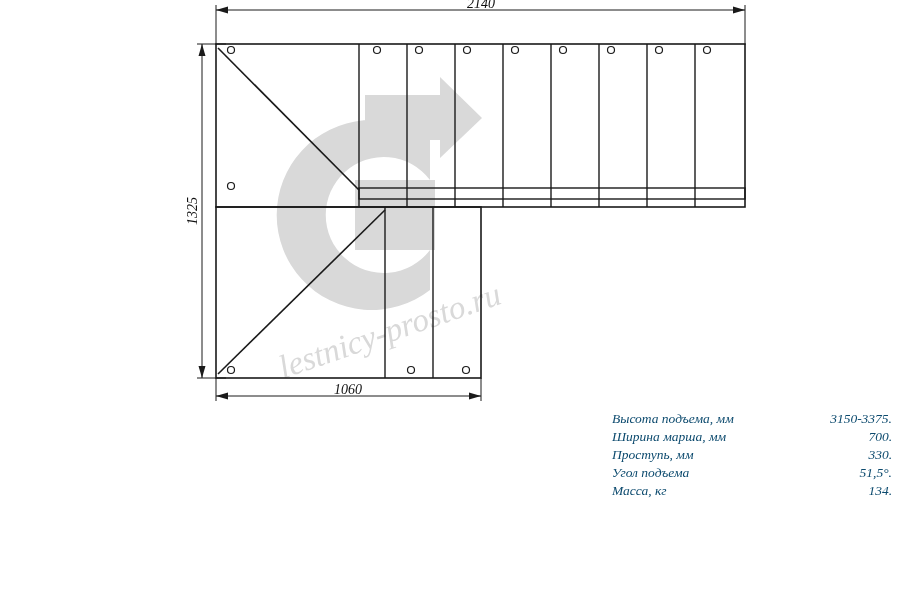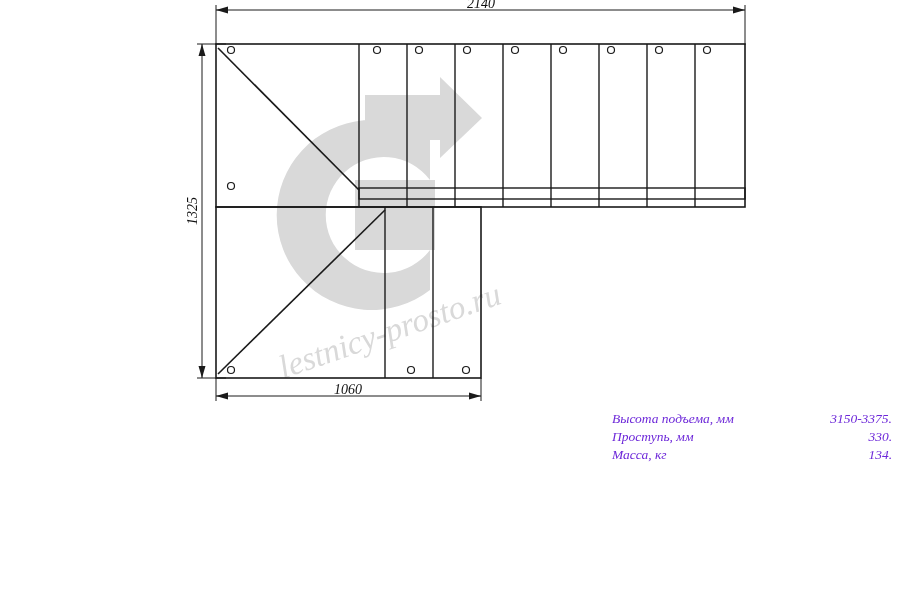--- a/index.html
+++ b/index.html
@@ -14,21 +14,21 @@
   svg.drawing{position:absolute;left:0;top:0;width:900px;height:600px;}
 
   .specs{
     position:absolute;
     left:612px;
     top:410px;
     width:280px;
     font-family:"Liberation Serif", serif;
     font-style:italic;
     font-size:13.5px;
-    color:#6d28d9;
+    color:#0c4a6e;
   }
   .spec-row{
     display:flex;
     justify-content:space-between;
     align-items:baseline;
     line-height:18px;
     white-space:nowrap;
   }
   .spec-label{text-align:left;}
   .spec-value{text-align:left;}
@@ -147,22 +147,30 @@
     </g>
 
   </svg>
 
   <div class="specs">
     <div class="spec-row">
       <span class="spec-label">Высота подъема, мм</span>
       <span class="spec-value">3150-3375.</span>
     </div>
     <div class="spec-row">
+      <span class="spec-label">Ширина марша, мм</span>
+      <span class="spec-value">700.</span>
+    </div>
+    <div class="spec-row">
       <span class="spec-label">Проступь, мм</span>
       <span class="spec-value">330.</span>
+    </div>
+    <div class="spec-row">
+      <span class="spec-label">Угол подъема</span>
+      <span class="spec-value">51,5°.</span>
     </div>
     <div class="spec-row">
       <span class="spec-label">Масса, кг</span>
       <span class="spec-value">134.</span>
     </div>
   </div>
 
 </div>
 
 </body></html>

